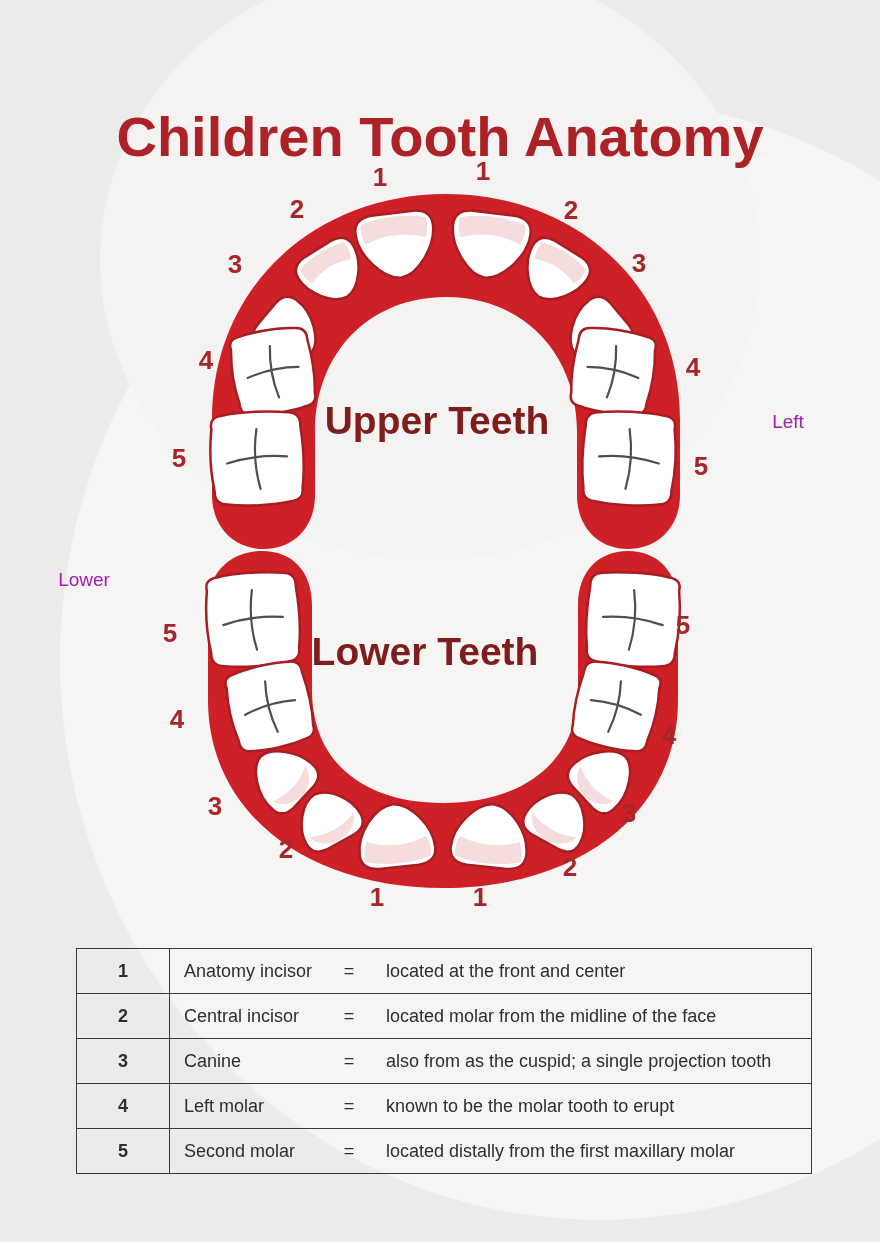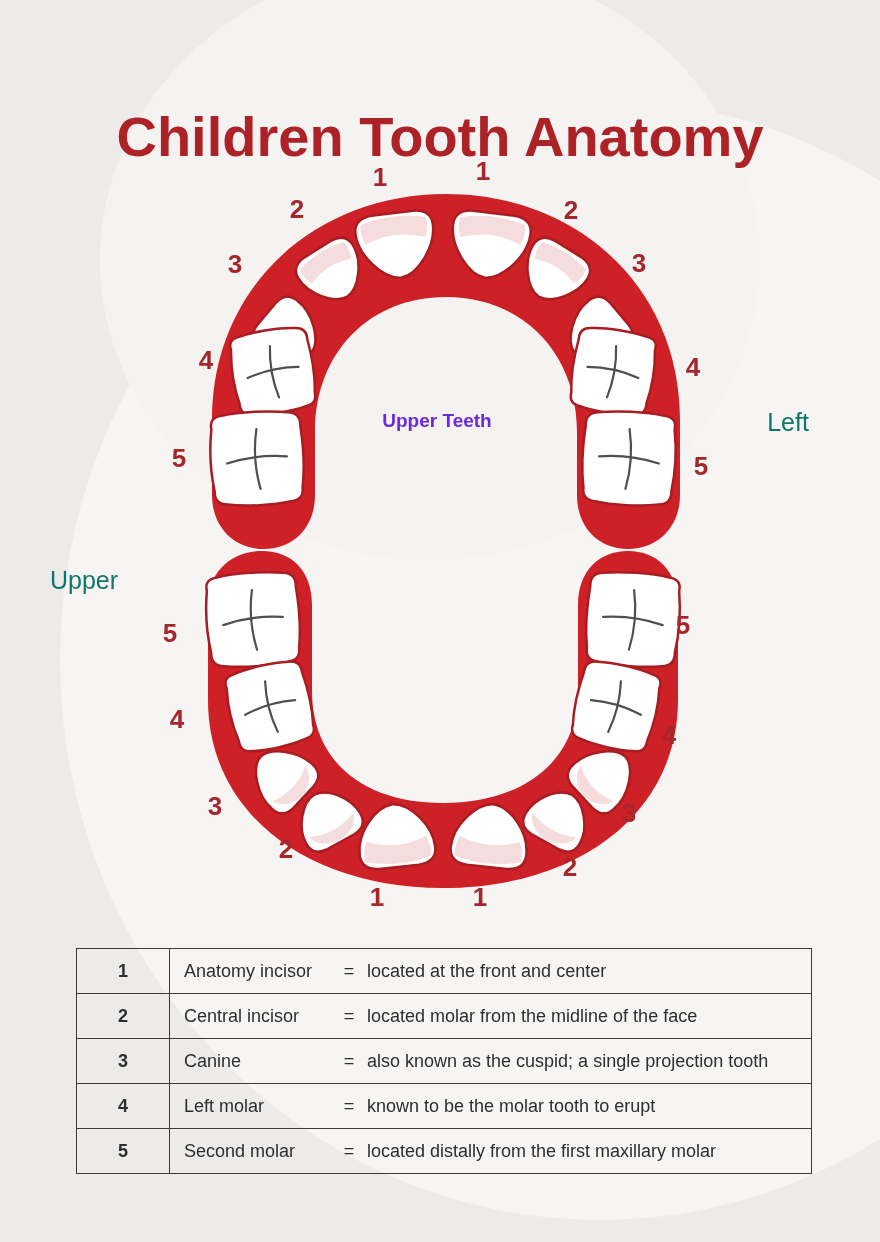--- a/index.html
+++ b/index.html
@@ -31,45 +31,45 @@
   .pos-u5l{left:179px;top:458px}.pos-u5r{left:701px;top:466px}
   
   .pos-l5l{left:170px;top:633px}.pos-l5r{left:683px;top:625px}
   .pos-l4l{left:177px;top:719px}.pos-l4r{left:669px;top:735px}
   .pos-l3l{left:215px;top:806px}.pos-l3r{left:629px;top:813px}
   .pos-l2l{left:286px;top:849px}.pos-l2r{left:570px;top:867px}
   .pos-l1l{left:377px;top:897px}.pos-l1r{left:480px;top:897px}
 
   .arch-title{
     position:absolute;transform:translate(-50%,-50%);
-    font-size:19px;font-weight:700;color:#6d28d9;white-space:nowrap;
+    font-size:39px;font-weight:700;color:#7f1d1d;white-space:nowrap;
   }
   .pos-upper-title{left:437px;top:421px}
   .pos-lower-title{left:425px;top:652px}
 
   .side-label{
     position:absolute;transform:translate(-50%,-50%);
-    font-size:25px;font-weight:400;color:#0f766e;white-space:nowrap;
+    font-size:19px;font-weight:400;color:#a21caf;white-space:nowrap;
   }
   .pos-left{left:788px;top:422px}
   .pos-right{left:84px;top:580px}
 
   table.legend{
     position:absolute;left:76px;top:948px;width:736px;
     border-collapse:collapse;table-layout:fixed;
   }
   table.legend td{
     border:1px solid #3a3a3a;height:42px;vertical-align:middle;
     font-size:18px;color:#2d2e2e;
   }
   td.c1{width:90px;text-align:center;font-weight:700;font-size:20px;color:#a5272b;}
   td.c2{padding-left:14px;}
   .lname{display:inline-block;width:150px;}
   .leq{display:inline-block;width:30px;text-align:center;}
-  .ldesc{margin-left:3px;}
+  .ldesc{margin-left:22px;}
 
   svg .tooth{fill:#ffffff;stroke:#a81d22;stroke-width:2.5;stroke-linejoin:round;}
   svg .pink{fill:#f4dddc;stroke:none;}
   svg .gum{fill:#ce2127;}
   svg .cross{fill:none;stroke:#4f4f4f;stroke-width:2.2;stroke-linecap:round;}
 </style>
 </head>
 <body>
 
 <div class="page">
@@ -137,23 +137,24 @@
       </g>
       <g transform="translate(396,837) rotate(-6)">
         <path class="tooth" d="M-38,14 Q-38,29 -20,30 L20,30 Q38,29 38,14 C38,-8 17,-32 0,-33 C-18,-32 -38,-8 -38,14 Z"></path>
         <path class="pink" d="M-33,22 C-12,28 12,28 33,22 C34,14 33,8 30,2 C10,10 -10,10 -30,2 C-33,8 -34,14 -33,22 Z"></path>
       </g>
     </g>
     <use href="#lower-left-teeth" transform="translate(886,0) scale(-1,1)"></use>
   </svg>
 
   <div class="arch-title pos-upper-title">Upper Teeth</div>
+  <div class="arch-title pos-lower-title">Lower Teeth</div>
 
   <div class="side-label pos-left">Left</div>
-  <div class="side-label pos-right">Upper</div>
+  <div class="side-label pos-right">Lower</div>
 
   <span class="num pos-u1l">1</span>
   <span class="num pos-u1r">1</span>
   <span class="num pos-u2l">2</span>
   <span class="num pos-u2r">2</span>
   <span class="num pos-u3l">3</span>
   <span class="num pos-u3r">3</span>
   <span class="num pos-u4l">4</span>
   <span class="num pos-u4r">4</span>
   <span class="num pos-u5l">5</span>
@@ -180,21 +181,21 @@
       </tr>
       <tr>
         <td class="c1">2</td>
         <td class="c2">
           <span class="lname">Central incisor</span><span class="leq">=</span><span class="ldesc">located molar from the midline of the face</span>
         </td>
       </tr>
       <tr>
         <td class="c1">3</td>
         <td class="c2">
-          <span class="lname">Canine</span><span class="leq">=</span><span class="ldesc">also known as the cuspid; a single projection tooth</span>
+          <span class="lname">Canine</span><span class="leq">=</span><span class="ldesc">also from as the cuspid; a single projection tooth</span>
         </td>
       </tr>
       <tr>
         <td class="c1">4</td>
         <td class="c2">
           <span class="lname">Left molar</span><span class="leq">=</span><span class="ldesc">known to be the molar tooth to erupt</span>
         </td>
       </tr>
       <tr>
         <td class="c1">5</td>

